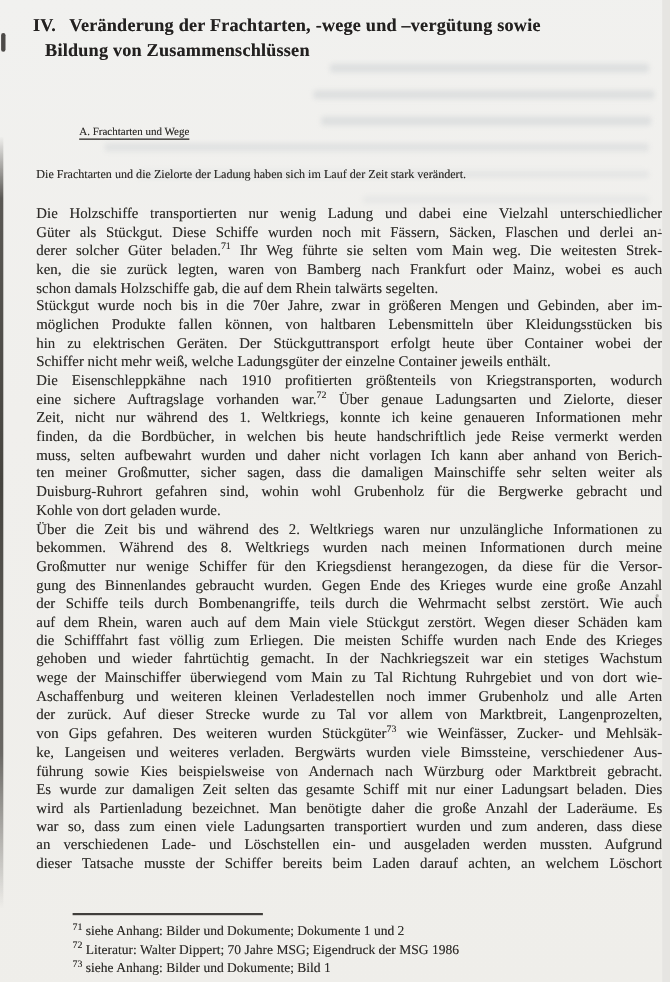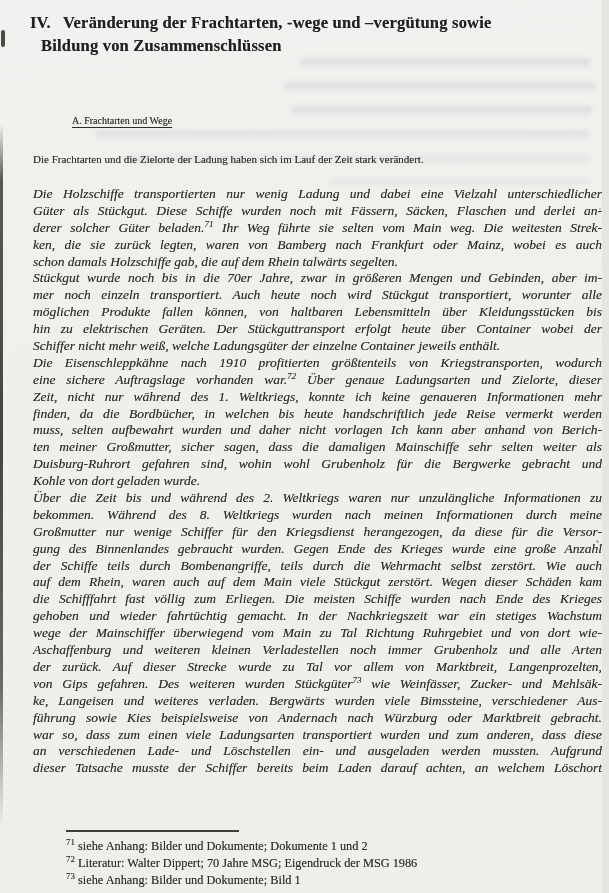--- a/index.html
+++ b/index.html
@@ -49,21 +49,21 @@
     position:absolute;left:33px;top:153px;width:569px;
     font-size:11px;color:#2e2c29;
     text-shadow:0 0 .5px rgba(46,44,41,.5);
   }
   
   .bodytext{
     position:absolute;left:33px;top:186px;width:569px;
     font-size:13.5px;line-height:16.9px;color:#2e2c29;
     text-shadow:0 0 .5px rgba(46,44,41,.5);
   }
-  .bodyline{height:16.9px;text-align:justify;text-align-last:justify;font-style:italic;}
+  .bodyline{height:16.9px;text-align:justify;text-align-last:justify;}
   .bodyline.lastline{text-align-last:left;}
   sup{font-size:9px;line-height:0;vertical-align:super;}
   
   .footnotes{
     position:absolute;left:33px;top:830px;width:560px;
     font-size:12.3px;color:#2e2c29;
     text-shadow:0 0 .4px rgba(46,44,41,.5);
     margin-left:33px;
   }
   .fnrule{width:173px;height:2px;background:#403e3b;margin:0 0 6px 0;filter:blur(.3px);}
@@ -97,21 +97,20 @@
 
   <div class="intro">Die Frachtarten und die Zielorte der Ladung haben sich im Lauf der Zeit stark verändert.</div>
 
   <div class="bodytext">
       <div class="bodyline">Die Holzschiffe transportierten nur wenig Ladung und dabei eine Vielzahl unterschiedlicher</div>
       <div class="bodyline">Güter als Stückgut. Diese Schiffe wurden noch mit Fässern, Säcken, Flaschen und derlei an-</div>
       <div class="bodyline">derer solcher Güter beladen.<sup>71</sup> Ihr Weg führte sie selten vom Main weg. Die weitesten Strek-</div>
       <div class="bodyline">ken, die sie zurück legten, waren von Bamberg nach Frankfurt oder Mainz, wobei es auch</div>
       <div class="bodyline lastline">schon damals Holzschiffe gab, die auf dem Rhein talwärts segelten.</div>
       <div class="bodyline">Stückgut wurde noch bis in die 70er Jahre, zwar in größeren Mengen und Gebinden, aber im-</div>
-      <div class="bodyline">mer noch einzeln transportiert. Auch heute noch wird Stückgut transportiert, worunter alle</div>
       <div class="bodyline">möglichen Produkte fallen können, von haltbaren Lebensmitteln über Kleidungsstücken bis</div>
       <div class="bodyline">hin zu elektrischen Geräten. Der Stückguttransport erfolgt heute über Container wobei der</div>
       <div class="bodyline lastline">Schiffer nicht mehr weiß, welche Ladungsgüter der einzelne Container jeweils enthält.</div>
       <div class="bodyline">Die Eisenschleppkähne nach 1910 profitierten größtenteils von Kriegstransporten, wodurch</div>
       <div class="bodyline">eine sichere Auftragslage vorhanden war.<sup>72</sup> Über genaue Ladungsarten und Zielorte, dieser</div>
       <div class="bodyline">Zeit, nicht nur während des 1. Weltkriegs, konnte ich keine genaueren Informationen mehr</div>
       <div class="bodyline">finden, da die Bordbücher, in welchen bis heute handschriftlich jede Reise vermerkt werden</div>
       <div class="bodyline">muss, selten aufbewahrt wurden und daher nicht vorlagen Ich kann aber anhand von Berich-</div>
       <div class="bodyline">ten meiner Großmutter, sicher sagen, dass die damaligen Mainschiffe sehr selten weiter als</div>
       <div class="bodyline">Duisburg-Ruhrort gefahren sind, wohin wohl Grubenholz für die Bergwerke gebracht und</div>
@@ -123,20 +122,22 @@
       <div class="bodyline">der Schiffe teils durch Bombenangriffe, teils durch die Wehrmacht selbst zerstört. Wie auch</div>
       <div class="bodyline">auf dem Rhein, waren auch auf dem Main viele Stückgut zerstört. Wegen dieser Schäden kam</div>
       <div class="bodyline">die Schifffahrt fast völlig zum Erliegen. Die meisten Schiffe wurden nach Ende des Krieges</div>
       <div class="bodyline">gehoben und wieder fahrtüchtig gemacht. In der Nachkriegszeit war ein stetiges Wachstum</div>
       <div class="bodyline">wege der Mainschiffer überwiegend vom Main zu Tal Richtung Ruhrgebiet und von dort wie-</div>
       <div class="bodyline">Aschaffenburg und weiteren kleinen Verladestellen noch immer Grubenholz und alle Arten</div>
       <div class="bodyline">der zurück. Auf dieser Strecke wurde zu Tal vor allem von Marktbreit, Langenprozelten,</div>
       <div class="bodyline">von Gips gefahren. Des weiteren wurden Stückgüter<sup>73</sup> wie Weinfässer, Zucker- und Mehlsäk-</div>
       <div class="bodyline">ke, Langeisen und weiteres verladen. Bergwärts wurden viele Bimssteine, verschiedener Aus-</div>
       <div class="bodyline">führung sowie Kies beispielsweise von Andernach nach Würzburg oder Marktbreit gebracht.</div>
+      <div class="bodyline">Es wurde zur damaligen Zeit selten das gesamte Schiff mit nur einer Ladungsart beladen. Dies</div>
+      <div class="bodyline">wird als Partienladung bezeichnet. Man benötigte daher die große Anzahl der Laderäume. Es</div>
       <div class="bodyline">war so, dass zum einen viele Ladungsarten transportiert wurden und zum anderen, dass diese</div>
       <div class="bodyline">an verschiedenen Lade- und Löschstellen ein- und ausgeladen werden mussten. Aufgrund</div>
       <div class="bodyline">dieser Tatsache musste der Schiffer bereits beim Laden darauf achten, an welchem Löschort</div>
     </div>
 
   <div class="footnotes">
     <div class="fnrule"></div>
     <div>
         <div class="footnote"><sup>71</sup>siehe Anhang: Bilder und Dokumente; Dokumente 1 und 2</div>
         <div class="footnote"><sup>72</sup>Literatur: Walter Dippert; 70 Jahre MSG; Eigendruck der MSG 1986</div>

